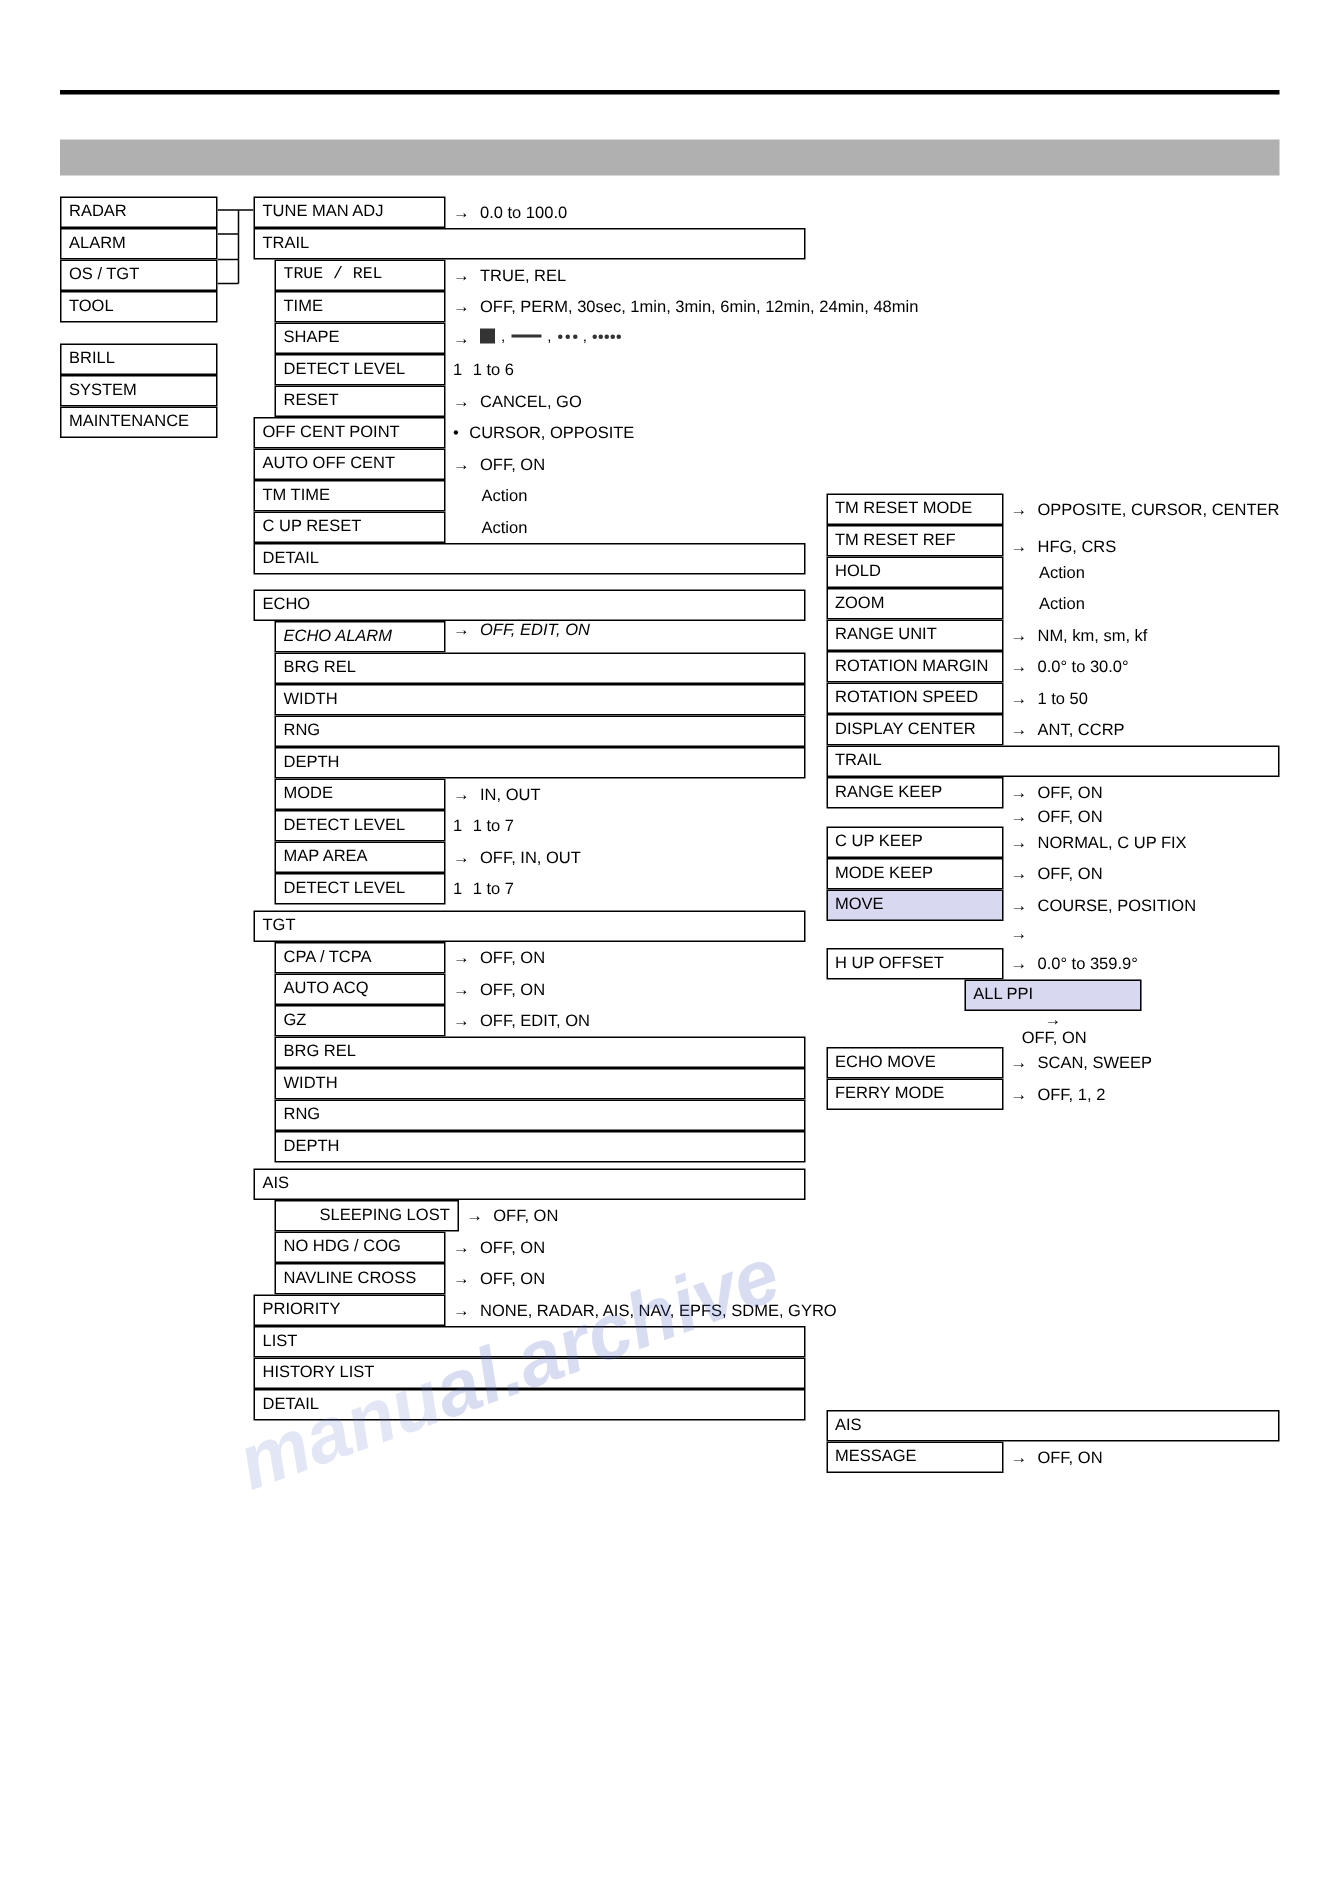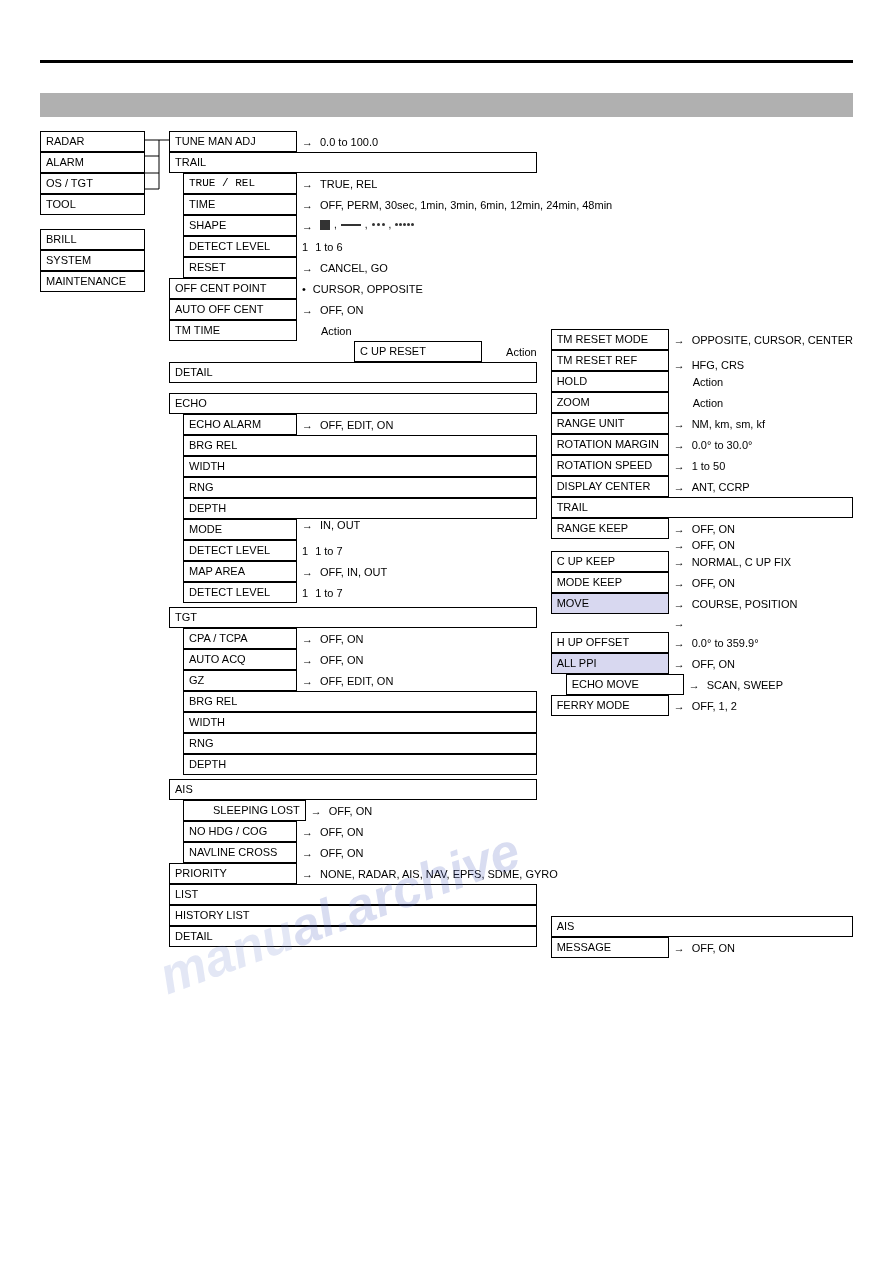--- a/index.html
+++ b/index.html
@@ -199,43 +199,43 @@
         <span class="arr">→</span>
         <span class="val">OFF, ON</span>
       </div>
 
       <div style="display:flex;align-items:center;">
         <div class="box" style="min-width:128px;">TM TIME</div>
         <span style="width:22px;"></span>
         <span class="val">Action</span>
       </div>
 
-      <div style="display:flex;align-items:center;justify-content:flex-end;">
+      <div style="display:flex;align-items:center;">
         <div class="box" style="min-width:128px;">C UP RESET</div>
         <span style="width:22px;"></span>
         <span class="val">Action</span>
       </div>
 
       <div class="box" style="min-width:128px;">DETAIL</div>
 
       <div style="height:10px;"></div>
 
       <div class="box" style="min-width:128px;">ECHO</div>
 
-      <div style="display:flex;align-items:center;">
+      <div style="display:flex;font-style:italic;">
         <div class="box-indented" style="min-width:114px;">ECHO ALARM</div>
         <span class="arr">→</span>
         <span class="val">OFF, EDIT, ON</span>
       </div>
       <div class="box-indented" style="min-width:114px;">BRG REL</div>
       <div class="box-indented" style="min-width:114px;">WIDTH</div>
       <div class="box-indented" style="min-width:114px;">RNG</div>
       <div class="box-indented" style="min-width:114px;">DEPTH</div>
 
-      <div style="display:flex;">
+      <div style="display:flex;align-items:center;">
         <div class="box-indented" style="min-width:114px;">MODE</div>
         <span class="arr">→</span>
         <span class="val">IN, OUT</span>
       </div>
 
       <div style="display:flex;align-items:center;">
         <div class="box-indented" style="min-width:114px;">DETECT LEVEL</div>
         <span class="arr">1</span>
         <span class="val">1 to 7</span>
       </div>
@@ -392,28 +392,28 @@
           <div style="min-width:118px;"></div>
           <span class="arr">→</span>
         </div>
 
         <div style="display:flex;align-items:center;">
           <div class="box" style="min-width:118px;">H UP OFFSET</div>
           <span class="arr">→</span>
           <span class="val">0.0° to 359.9°</span>
         </div>
 
-        <div style="display:flex;align-items:center;">
+        <div style="display:flex;align-items:center;flex-direction:column;">
           <div class="box" style="min-width:118px;background:#d8d8f0;">ALL PPI</div>
           <span class="arr">→</span>
           <span class="val">OFF, ON</span>
         </div>
 
         <div style="display:flex;align-items:center;">
-          <div class="box" style="min-width:118px;margin-left:15px;">ECHO MOVE</div>
+          <div class="box" style="min-width:118px;">ECHO MOVE</div>
           <span class="arr">→</span>
           <span class="val">SCAN, SWEEP</span>
         </div>
 
         <div style="display:flex;align-items:center;">
           <div class="box" style="min-width:118px;">FERRY MODE</div>
           <span class="arr">→</span>
           <span class="val">OFF, 1, 2</span>
         </div>
       </div>

